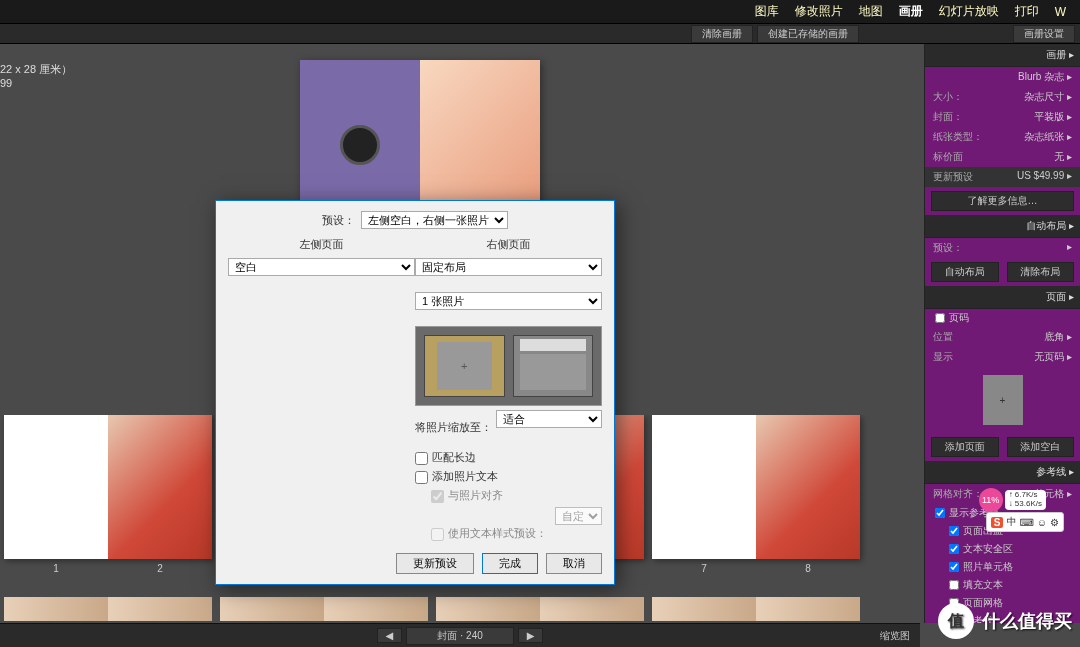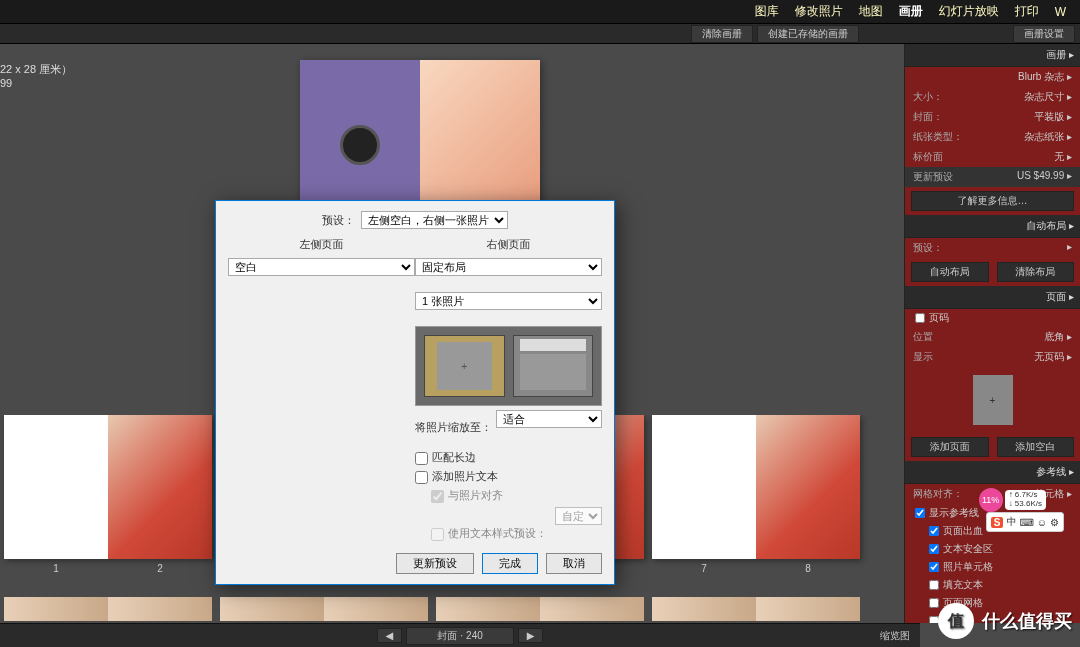--- a/index.html
+++ b/index.html
@@ -19,21 +19,21 @@
 .lens{width:40px;height:40px;border-radius:50%;background:#222;border:3px solid #555}
 .filmstrip{position:absolute;bottom:28px;left:0;right:0;height:180px;display:flex;gap:8px;padding:0 4px;overflow:hidden}
 .spread{display:flex;flex-direction:column;align-items:center}
 .spread .pages{display:flex;background:#fff;width:208px;height:144px;box-shadow:2px 2px 6px rgba(0,0,0,.4)}
 .spread .page{flex:1;background:#fff}
 .spread .page.img{background:linear-gradient(135deg,#e8c8b0 0%,#d04838 60%,#b83828 100%)}
 .spread .num{display:flex;width:208px;justify-content:space-around;font-size:10px;color:#ccc;margin-top:4px}
 .filmstrip2{position:absolute;bottom:0;left:0;right:0;height:26px;display:flex;gap:8px;padding:0 4px;overflow:hidden}
 .filmstrip2 .mini{width:208px;height:24px;background:#fff;display:flex}
 .filmstrip2 .mini div{flex:1;background:linear-gradient(90deg,#e8d0b8,#c8a888)}
-.rightpanel{width:176px;background:#7f1d1d;border-left:1px solid #222;overflow-y:auto;font-size:10px}
+.rightpanel{width:156px;background:#701a75;border-left:1px solid #222;overflow-y:auto;font-size:10px}
 .rightpanel .hdr{background:#2a2a2a;padding:4px 6px;text-align:right;color:#ddd;border-bottom:1px solid #222}
 .rightpanel .row{display:flex;justify-content:space-between;padding:3px 8px;color:#aaa}
 .rightpanel .row .v{color:#ccc}
 .rightpanel .btnrow{padding:4px 6px}
 .rightpanel .btn{background:#2d2d2d;border:1px solid #222;padding:2px 0;text-align:center;color:#ccc;font-size:10px}
 .rightpanel .btn2{display:flex;gap:8px;padding:4px 6px}
 .rightpanel .btn2 div{flex:1;background:#2d2d2d;border:1px solid #222;padding:2px 0;text-align:center;font-size:10px}
 .rightpanel .chk{padding:2px 10px;display:flex;align-items:center;gap:4px;color:#ccc}
 .rightpanel .chk.sub{padding-left:24px}
 .rightpanel .chk input{width:10px;height:10px}

